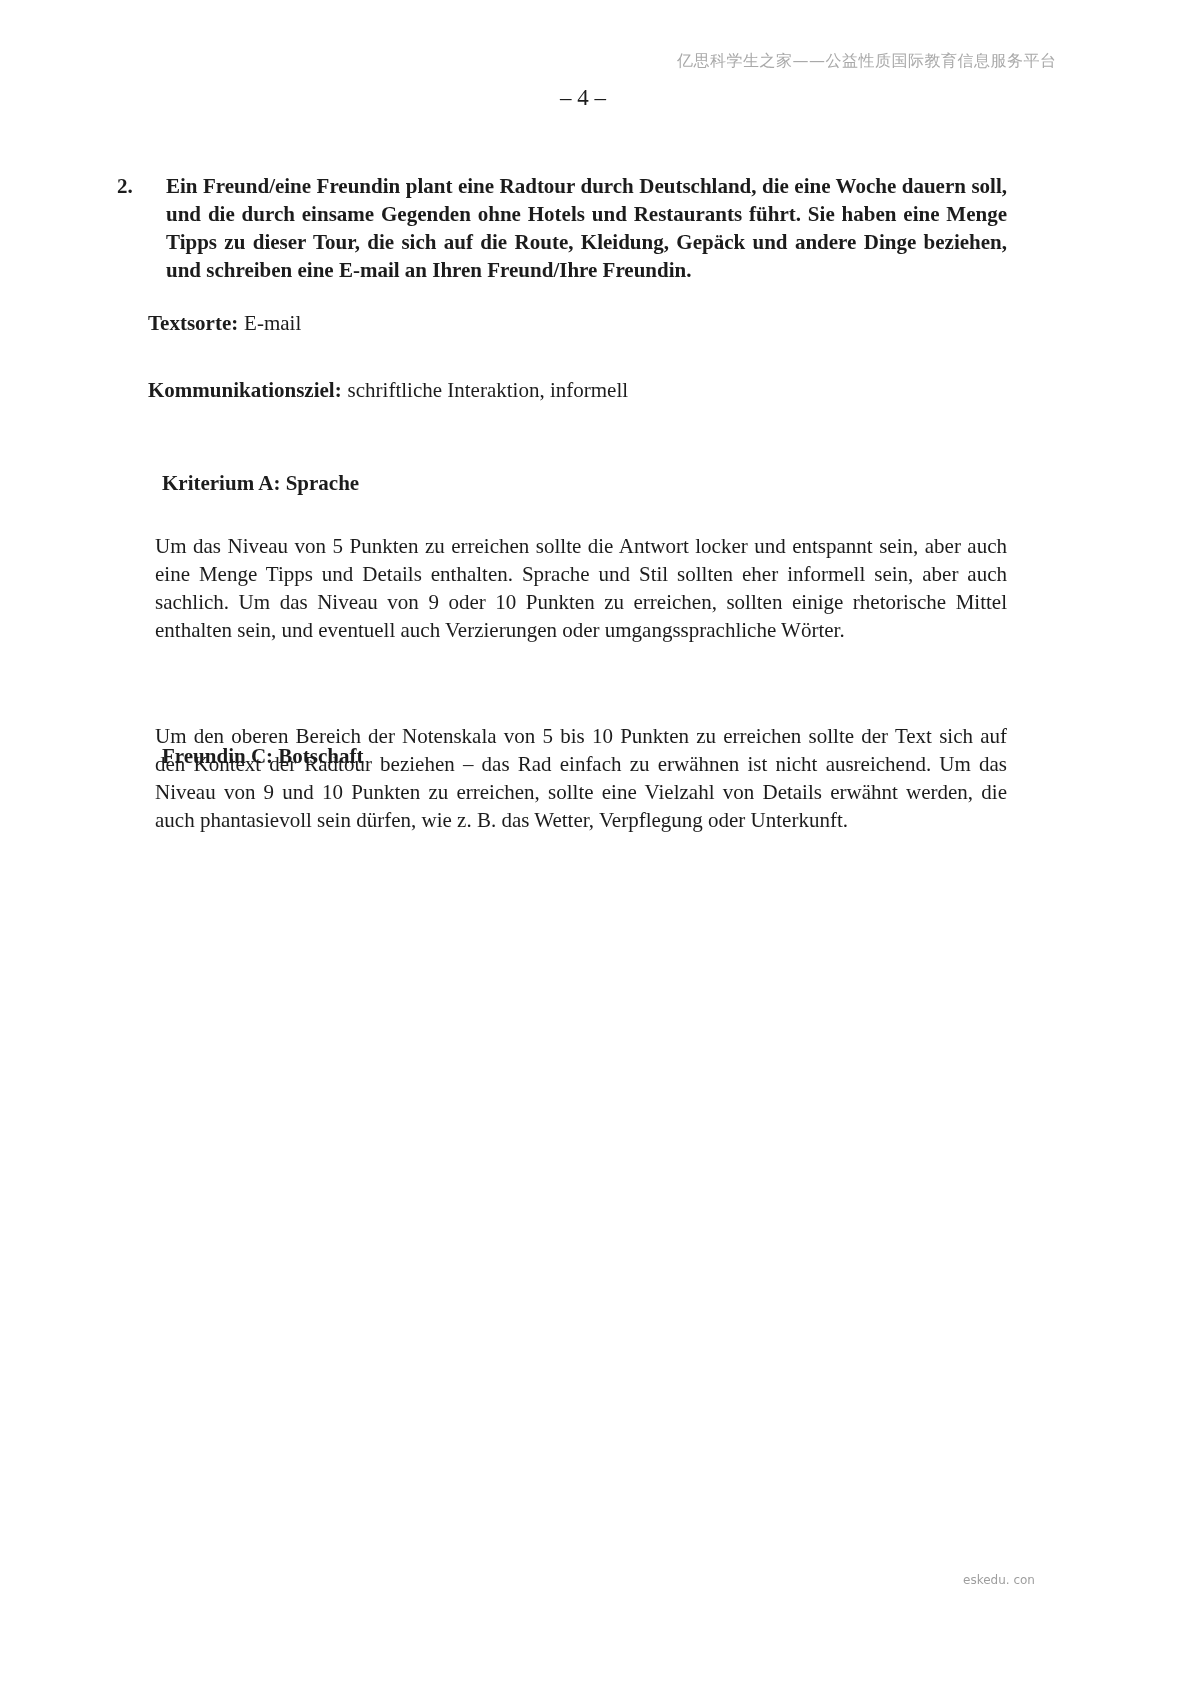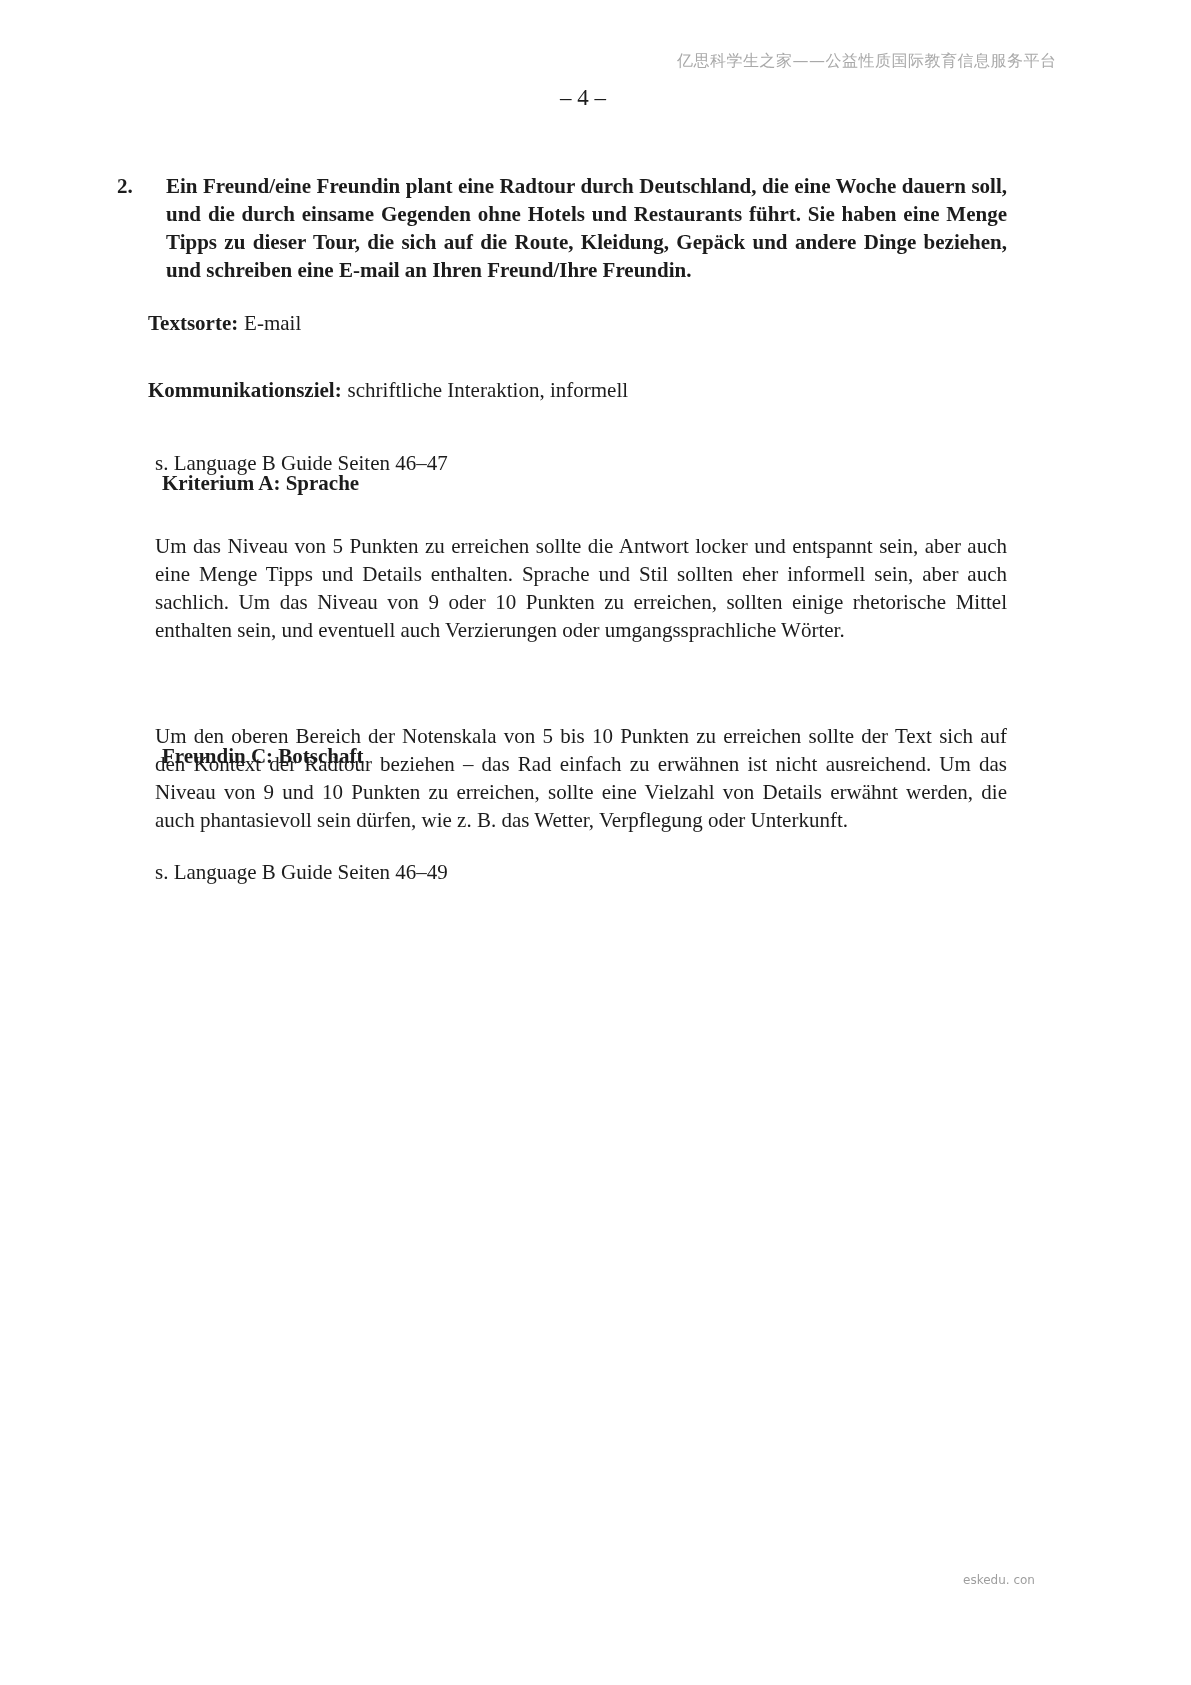--- a/index.html
+++ b/index.html
@@ -70,24 +70,22 @@
 
   <div class="row body-text textsorte-row">
     <span class="label-bold">Textsorte:</span><span>E-mail</span>
   </div>
 
   <div class="row body-text komm-row">
     <span class="label-bold">Kommunikationsziel:</span><span>schriftliche Interaktion, informell</span>
   </div>
 
   <div class="heading body-text crit-a-heading">Kriterium A: Sprache</div>
-  <div class="plain-line body-text crit-a-body">s. Language B Guide Seiten 46–47</div>
 
   <div class="para body-text crit-b-body">Um das Niveau von 5 Punkten zu erreichen sollte die Antwort locker und entspannt sein, aber auch eine Menge Tipps und Details enthalten. Sprache und Stil sollten eher informell sein, aber auch sachlich. Um das Niveau von 9 oder 10 Punkten zu erreichen, sollten einige rhetorische Mittel enthalten sein, und eventuell auch Verzierungen oder umgangssprachliche Wörter.</div>
 
   <div class="heading body-text crit-c-heading">Freundin C: Botschaft</div>
   <div class="para body-text crit-c-body">Um den oberen Bereich der Notenskala von 5 bis 10 Punkten zu erreichen sollte der Text sich auf den Kontext der Radtour beziehen – das Rad einfach zu erwähnen ist nicht ausreichend. Um das Niveau von 9 und 10 Punkten zu erreichen, sollte eine Vielzahl von Details erwähnt werden, die auch phantasievoll sein dürfen, wie z. B. das Wetter, Verpflegung oder Unterkunft.</div>
 
-  <div class="plain-line body-text guide-note">s. Language B Guide Seiten 46–49</div>
 
   <div class="footer-watermark">eskedu. con</div>
 
 </div>
 
 </body></html>

